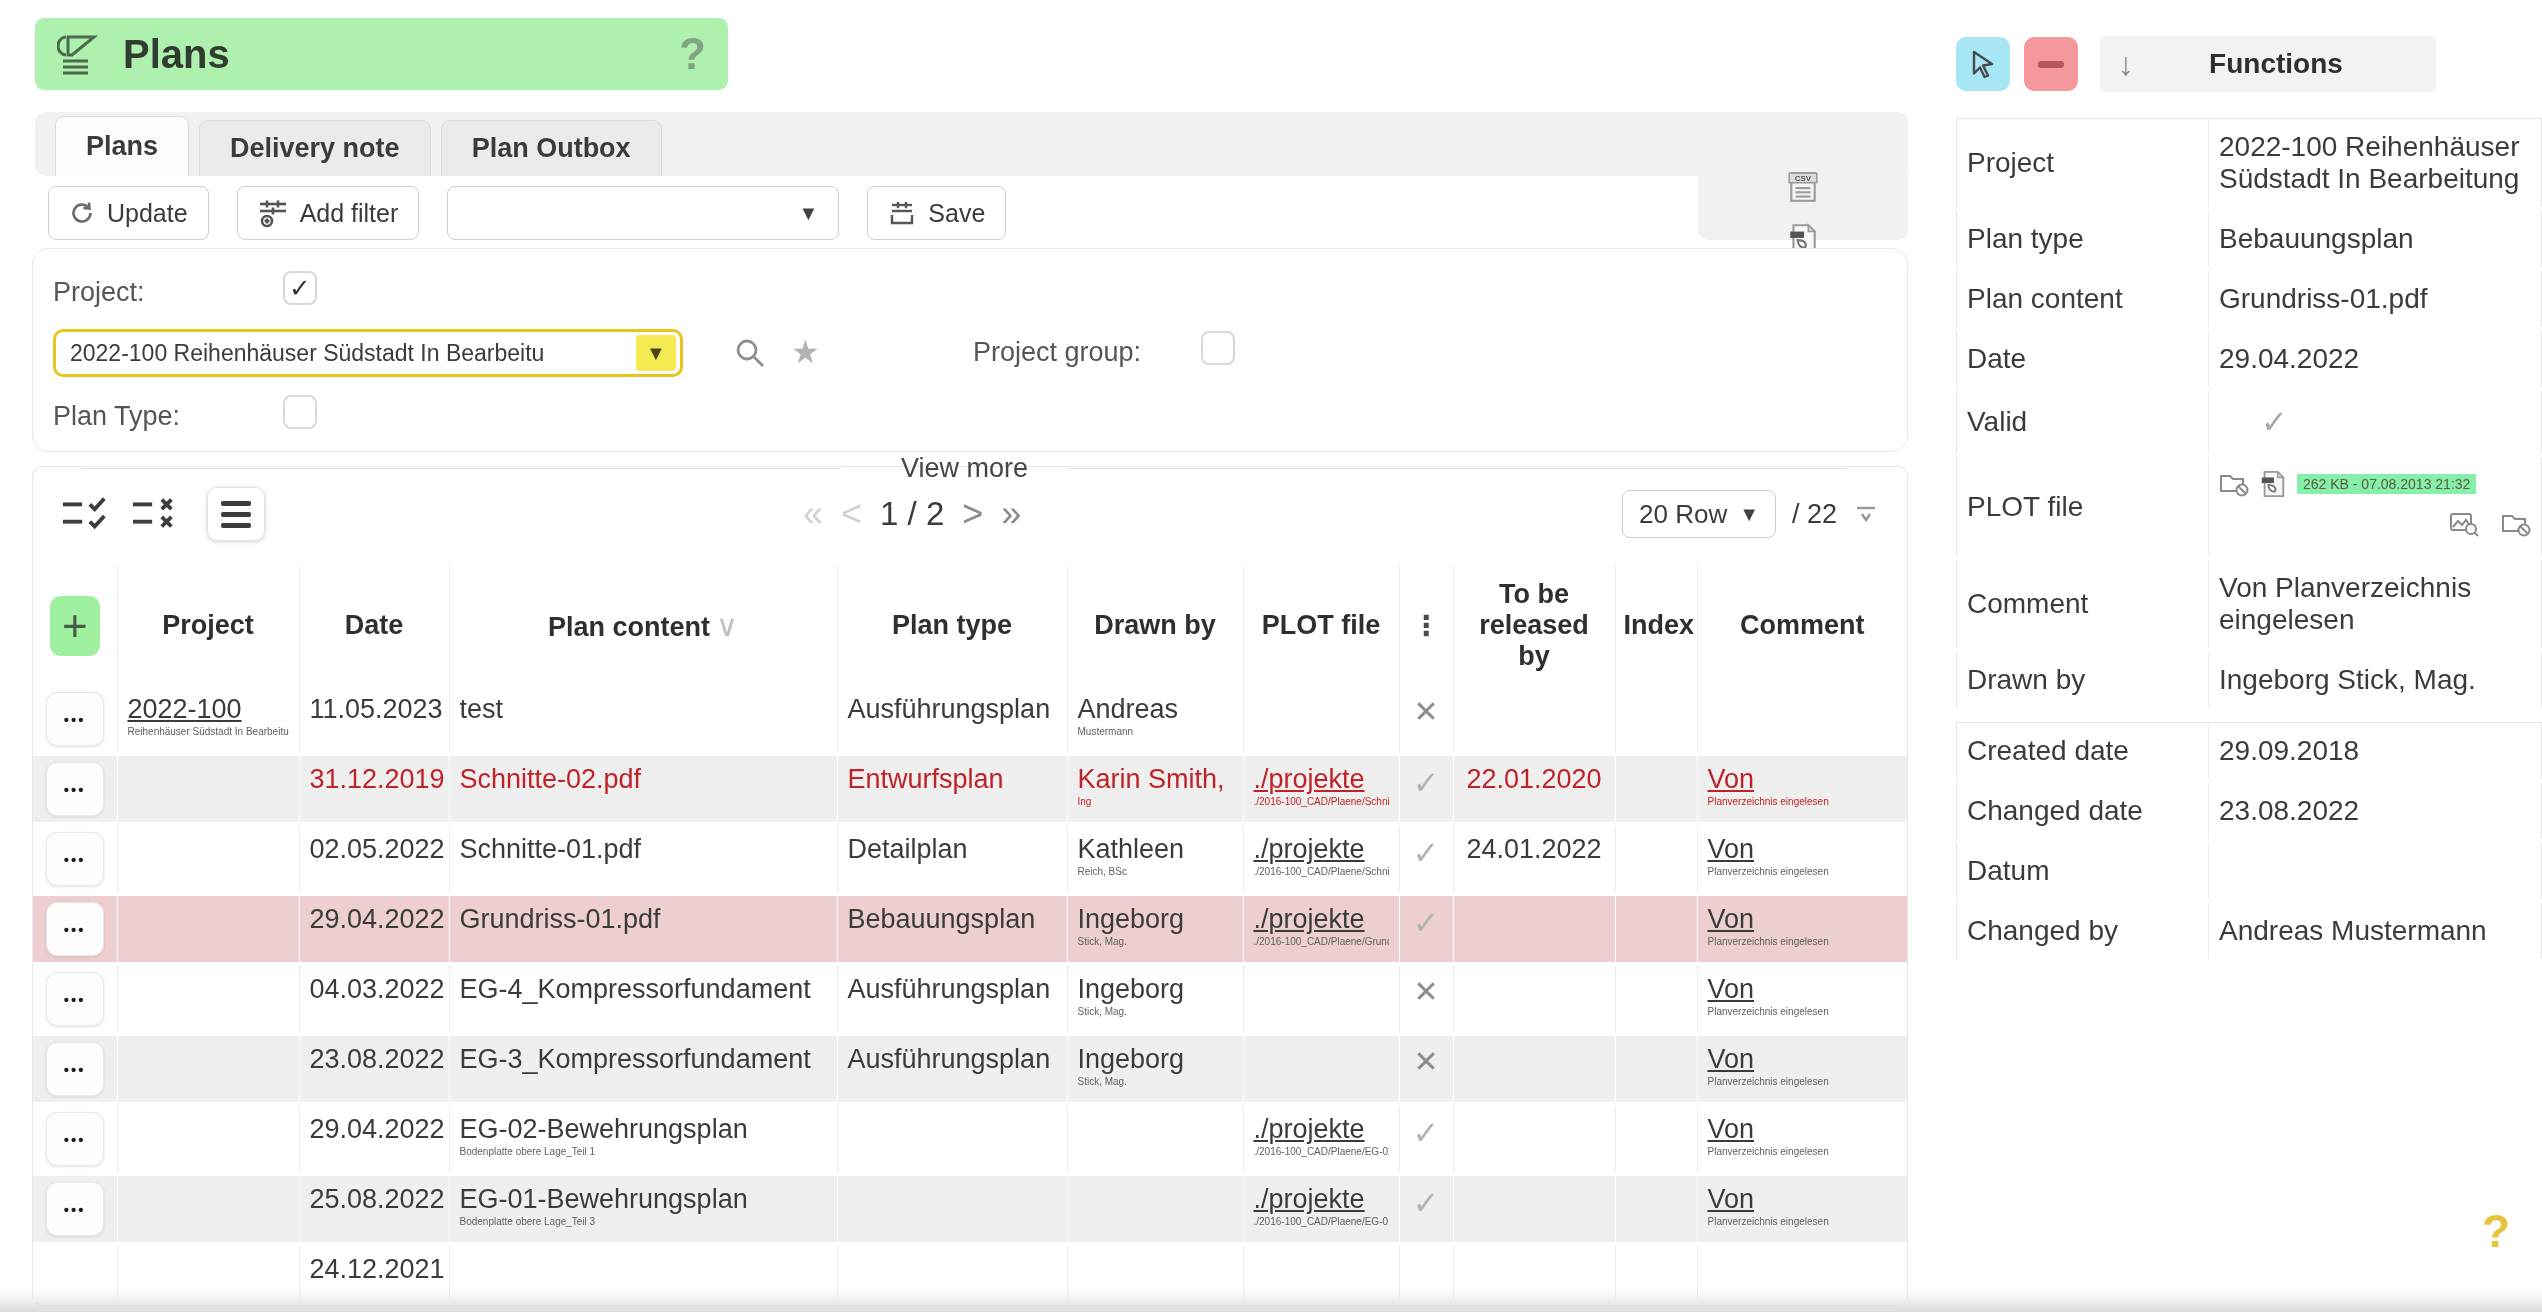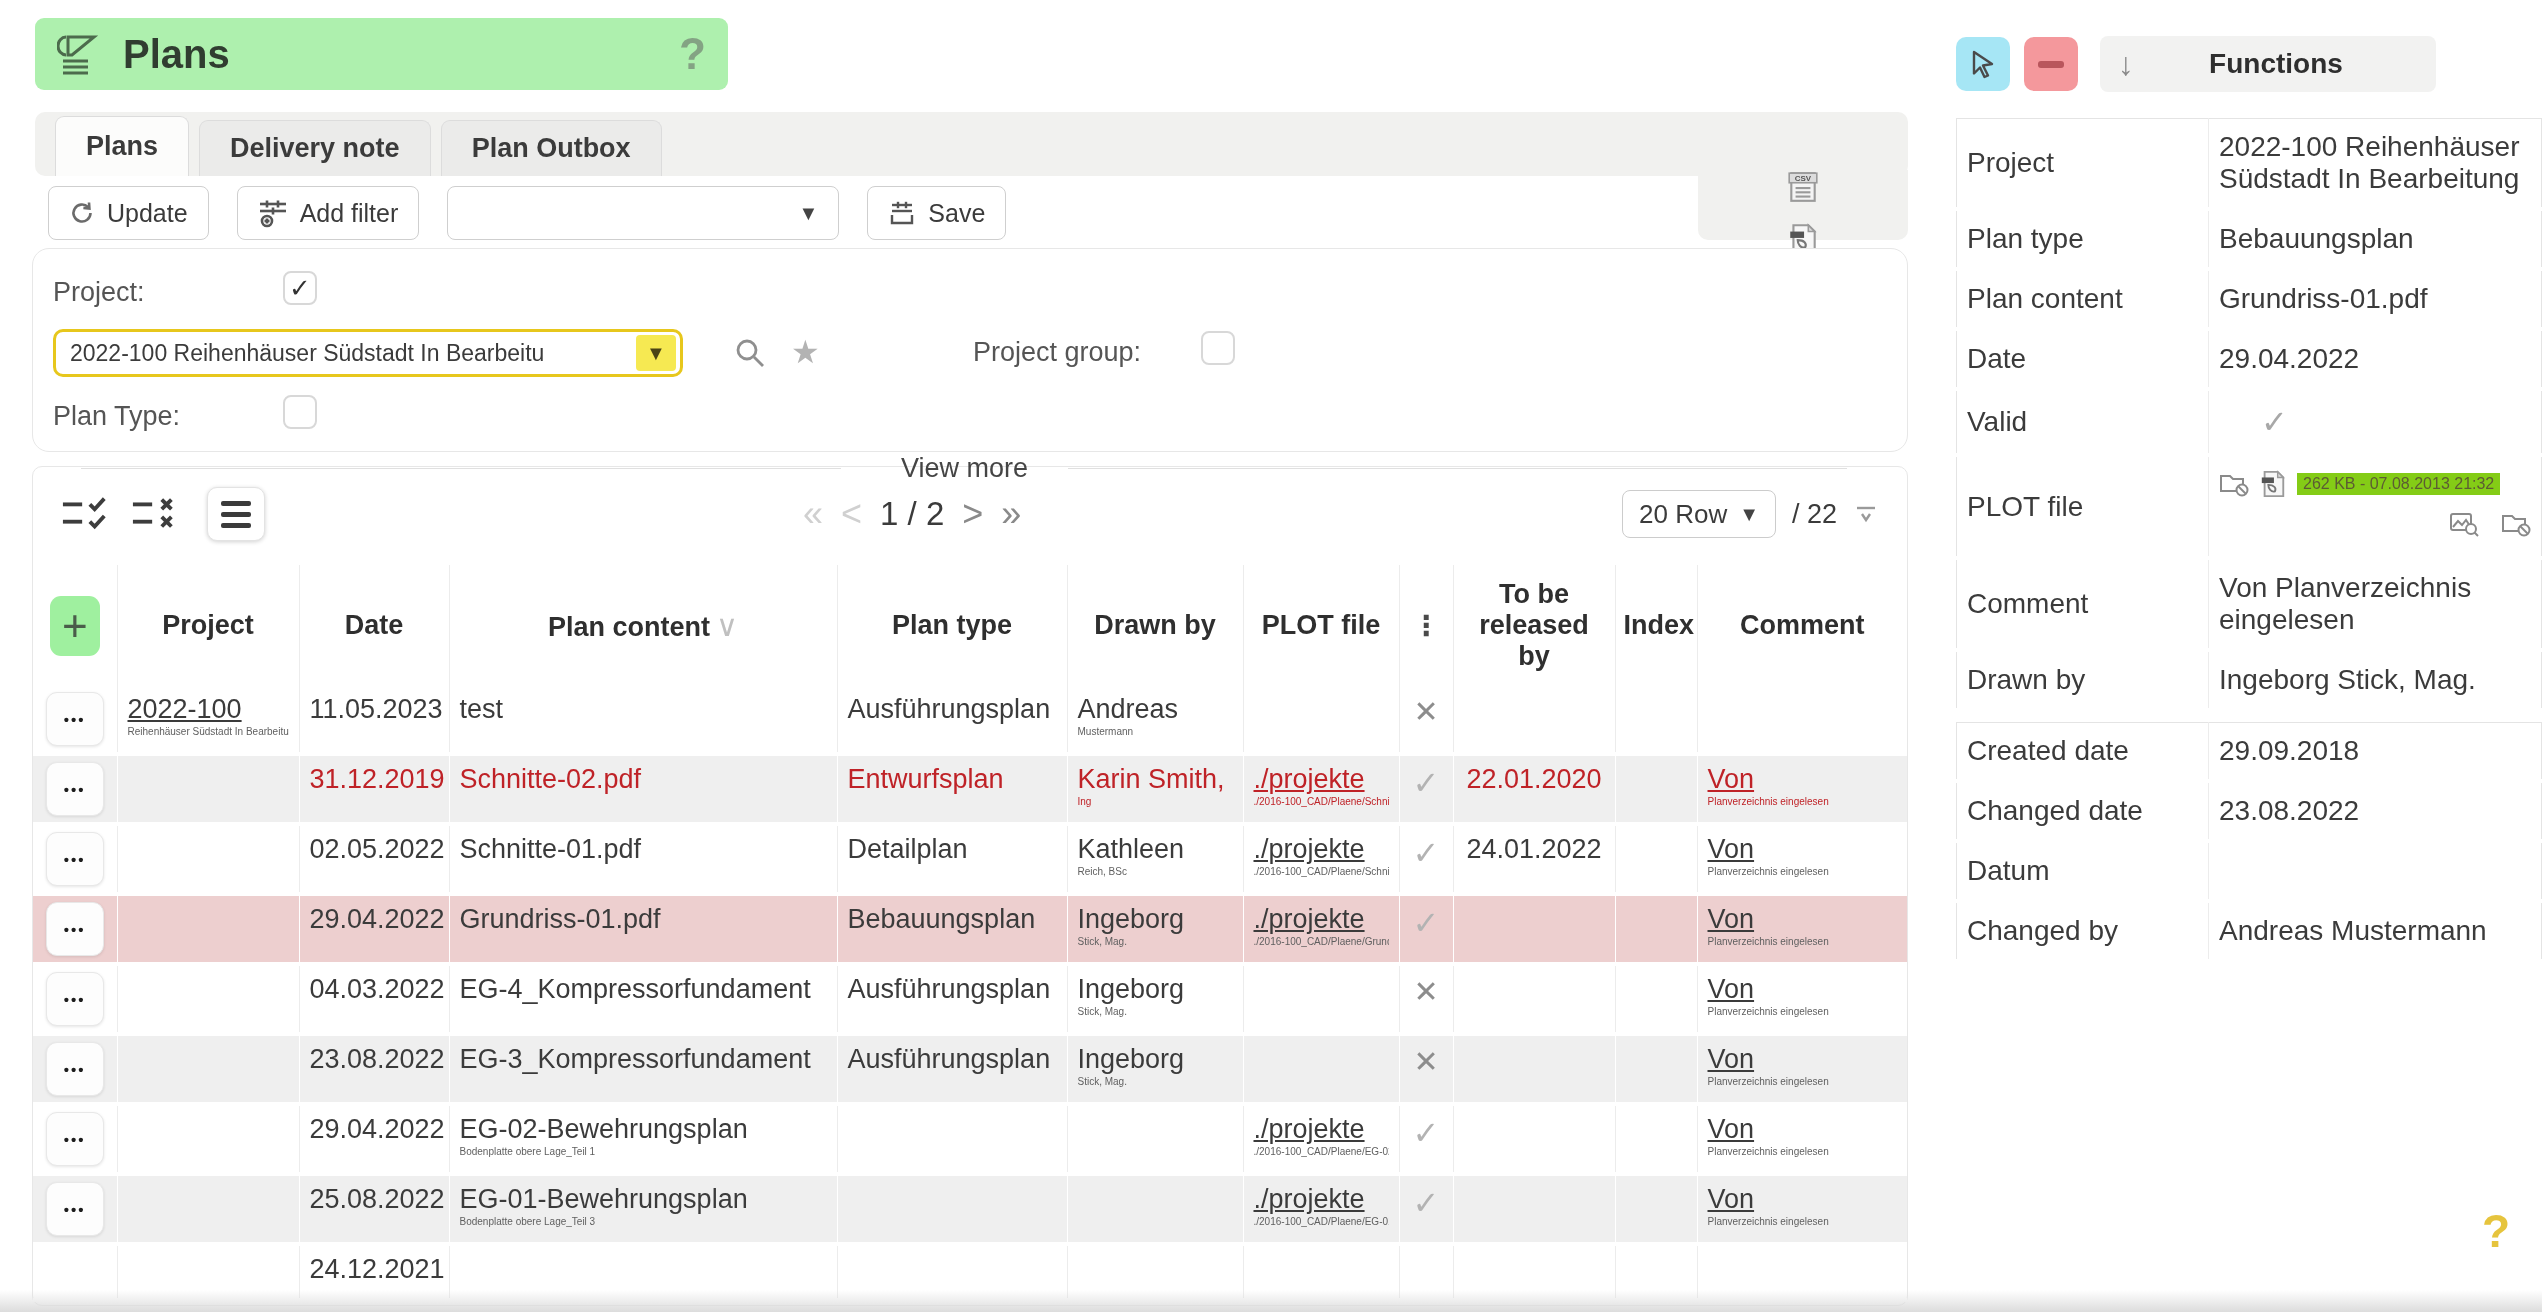--- a/index.html
+++ b/index.html
@@ -122,21 +122,21 @@
   .fn-title-box .arrow { font-size: 32px; color: #8a8a8a; font-weight: 300; }
   .fn-title-box .lbl { flex: 1; text-align: center; font-size: 28px; font-weight: bold; color: #2f2f2f; }
   table.fn { width: 100%; border-collapse: collapse; margin-top: 26px; border: 1px solid #e4e4e4; }
   table.fn.second { margin-top: 10px; }
   table.fn td { border-top: 1px solid #e4e4e4; padding: 12px 10px; font-size: 28px; color: #3b3b3b;
     vertical-align: middle; }
   table.fn tr:first-child td { border-top: none; }
   td.fl { width: 252px; }
   .fn-check { color: #a8a8a8; font-size: 32px; margin-left: 42px; }
   .plot-line1 { display: flex; align-items: center; gap: 10px; flex-wrap: nowrap; }
-  .hl { background: #84cc16; color: #5c5c33; font-size: 16px; padding: 2px 6px; white-space: nowrap; }
+  .hl { background: #86efac; color: #5c5c33; font-size: 14px; padding: 2px 6px; white-space: nowrap; }
   .plot-line2 { text-align: right; margin-top: 12px; }
   .plot-line2 .icon-btn { margin-left: 14px; }
 
   .corner-help { position: absolute; left: 2482px; top: 1204px; font-size: 46px; font-weight: bold;
     color: #e6c43d; cursor: pointer; }
   .bottom-fade { position: absolute; left: 0; right: 0; bottom: 0; height: 22px;
     background: linear-gradient(rgba(255,255,255,0), #dcdcdc); pointer-events: none; }
 </style>
 </head>
 <body>

